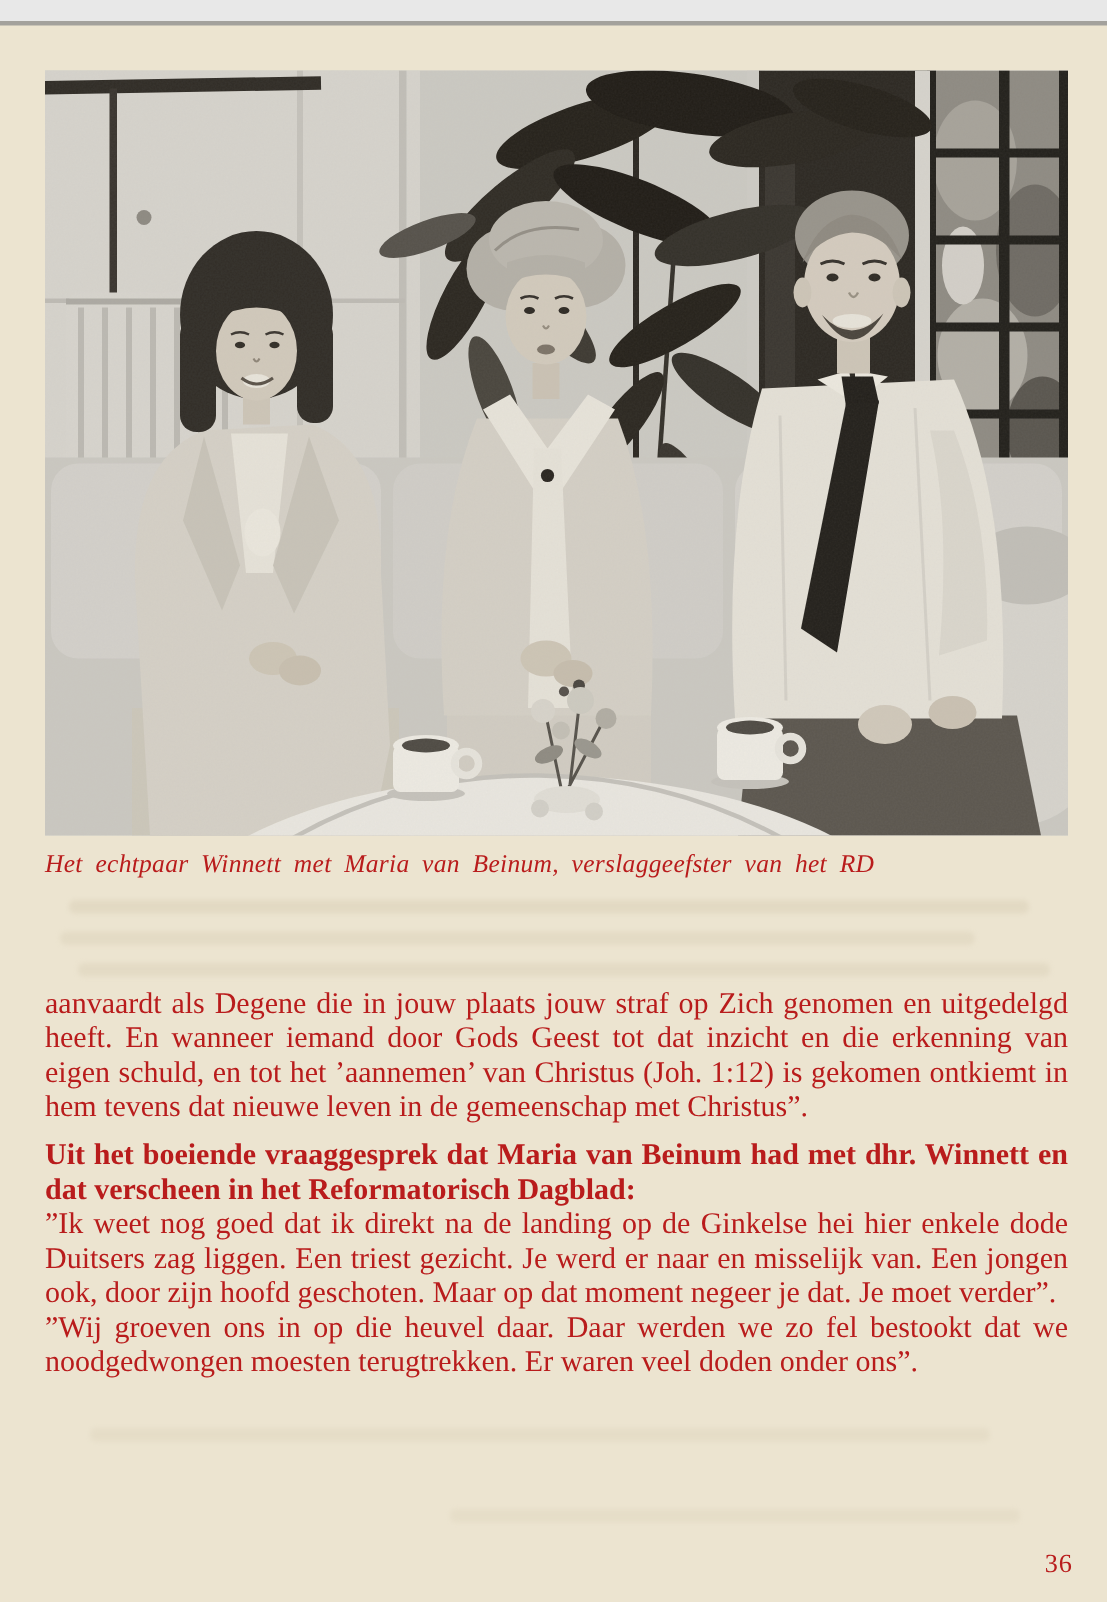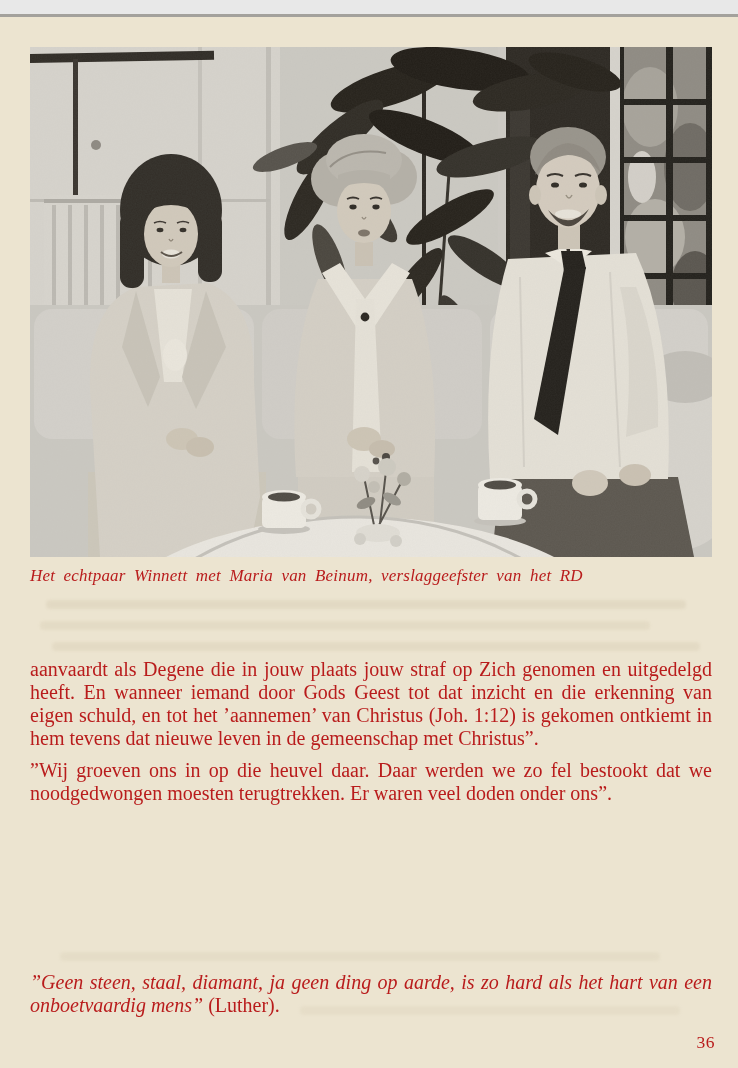--- a/index.html
+++ b/index.html
@@ -250,21 +250,22 @@
 
   <div class="ghost g1"></div>
   <div class="ghost g2"></div>
   <div class="ghost g3"></div>
   <div class="ghost g4"></div>
   <div class="ghost g5"></div>
 
   <p class="para p-continuation">aanvaardt als Degene die in jouw plaats jouw straf op Zich genomen en uitgedelgd heeft. En wanneer iemand door Gods Geest tot dat inzicht en die erkenning van eigen schuld, en tot het ’aannemen’ van Christus (Joh. 1:12) is gekomen ontkiemt in hem tevens dat nieuwe leven in de gemeenschap met Christus”.</p>
 
   <div class="para p-interview">
+    <p class="interview-heading">Uit het boeiende vraaggesprek dat Maria van Beinum had met dhr. Winnett en dat verscheen in het Reformatorisch Dagblad:</p>
+    <p>”Ik weet nog goed dat ik direkt na de landing op de Ginkelse hei hier enkele dode Duitsers zag liggen. Een triest gezicht. Je werd er naar en misselijk van. Een jongen ook, door zijn hoofd geschoten. Maar op dat moment negeer je dat. Je moet verder”.</p>
     <p>”Wij groeven ons in op die heuvel daar. Daar werden we zo fel bestookt dat we noodgedwongen moesten terugtrekken. Er waren veel doden onder ons”.</p>
   </div>
 
-  <p class="para p-luther"><span class="luther-quote">”Geen steen, staal, diamant, ja geen ding op aarde, is zo hard als het hart van een onboetvaardig mens”</span><span class="luther-attr"> (Luther).</span></p>
 
   <div class="pagenum">36</div>
 
   <div class="edge-bottom"></div>
 </div>
 
 </body></html>

